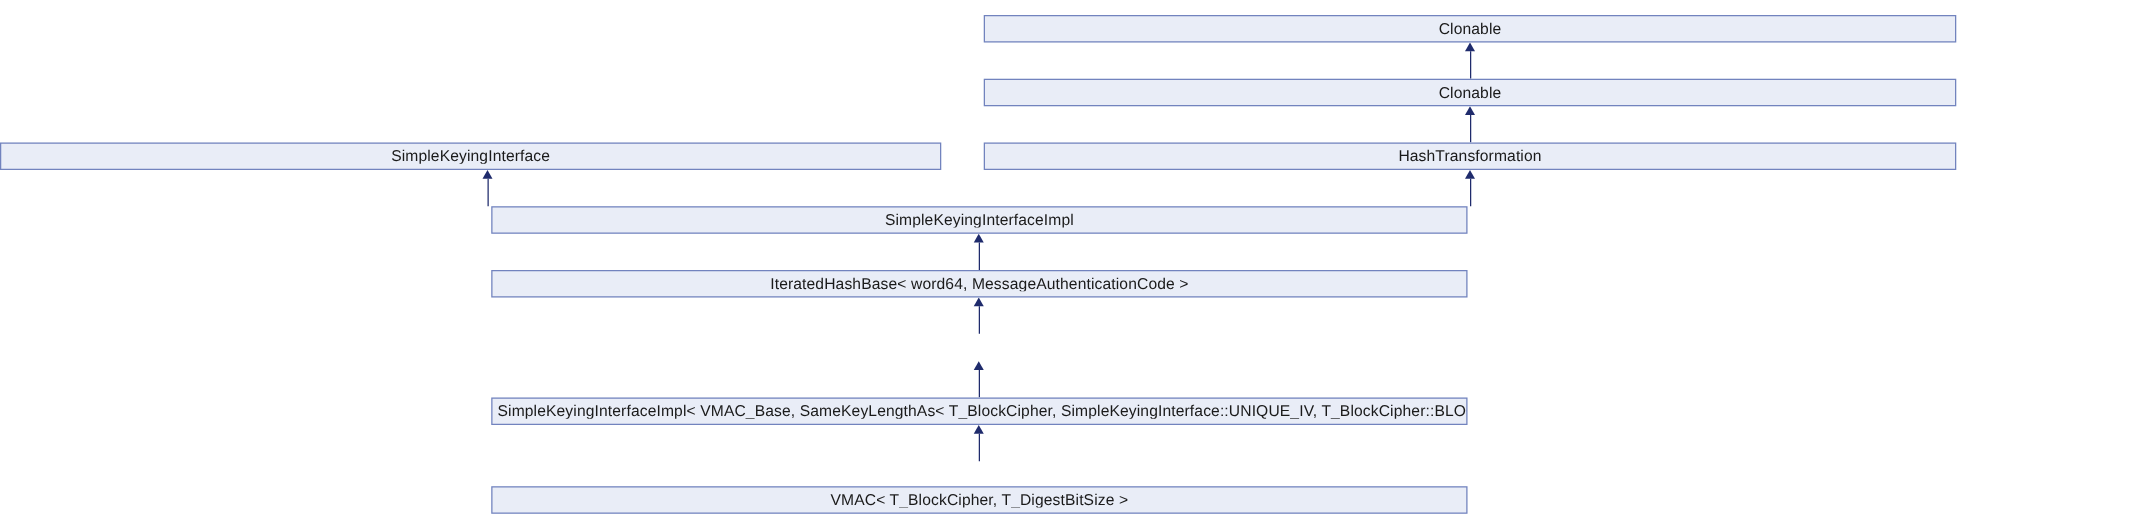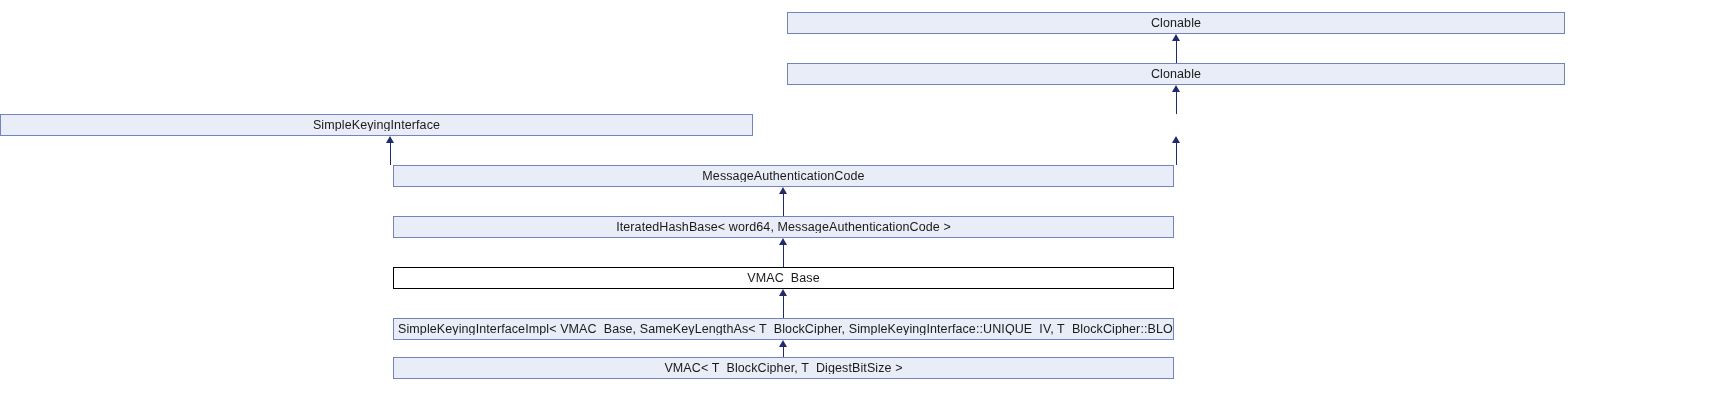--- a/index.html
+++ b/index.html
@@ -92,34 +92,34 @@
   </div>
 
   <div class="node" style="left:787px; top:51px; width:778px; height:22px;">
     <span class="node-label">Clonable</span>
   </div>
 
   <div class="node" style="left:0px; top:102px; width:753px; height:22px;">
     <span class="node-label">SimpleKeyingInterface</span>
   </div>
 
+  <div class="node" style="left:787px; top:102px; width:778px; height:22px;">
+    <span class="node-label">HashTransformation</span>
+  </div>
 
   <div class="node" style="left:393px; top:153px; width:781px; height:22px;">
-    <span class="node-label">MessageAuthenticationCode</span>
+    <span class="node-label">SimpleKeyingInterfaceImpl</span>
   </div>
 
   <div class="node" style="left:393px; top:204px; width:781px; height:22px;">
     <span class="node-label">IteratedHashBase&lt; word64, MessageAuthenticationCode &gt;</span>
   </div>
 
-  <div class="node current" style="left:393px; top:255px; width:781px; height:22px;">
-    <span class="node-label">VMAC_Base</span>
-  </div>
 
   <div class="node" style="left:393px; top:306px; width:781px; height:22px;">
     <span class="node-label">SimpleKeyingInterfaceImpl&lt; VMAC_Base, SameKeyLengthAs&lt; T_BlockCipher, SimpleKeyingInterface::UNIQUE_IV, T_BlockCipher::BLOCKSIZE &gt; &gt;</span>
   </div>
 
-  <div class="node" style="left:393px; top:345px; width:781px; height:22px;">
+  <div class="node" style="left:393px; top:377px; width:781px; height:22px;">
     <span class="node-label">VMAC&lt; T_BlockCipher, T_DigestBitSize &gt;</span>
   </div>
 
 </div>
 
 </body></html>

